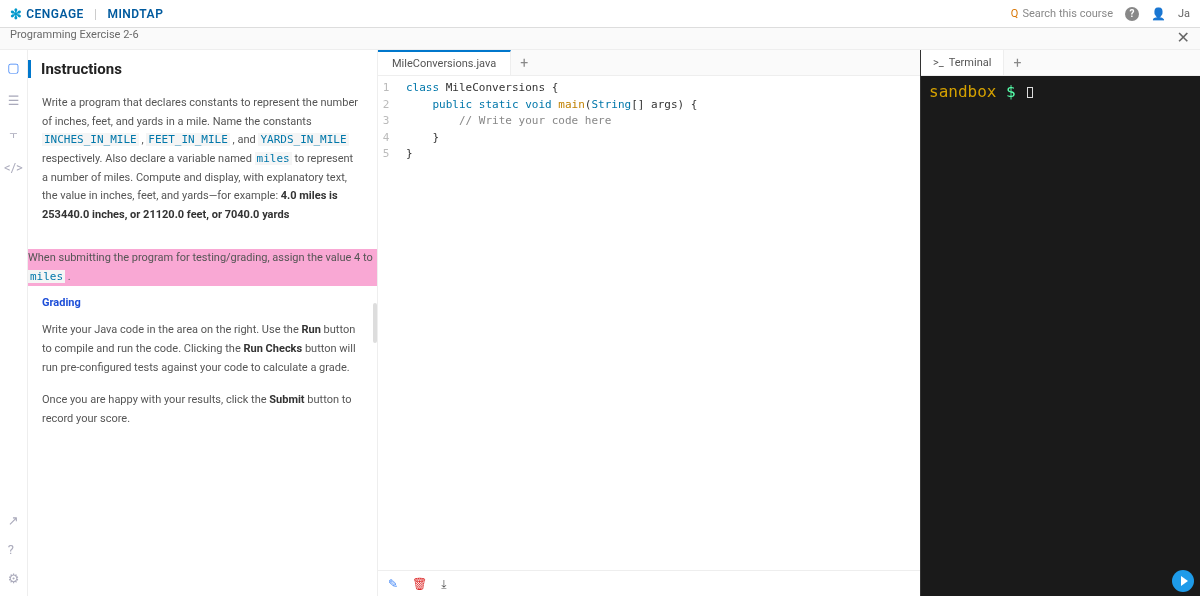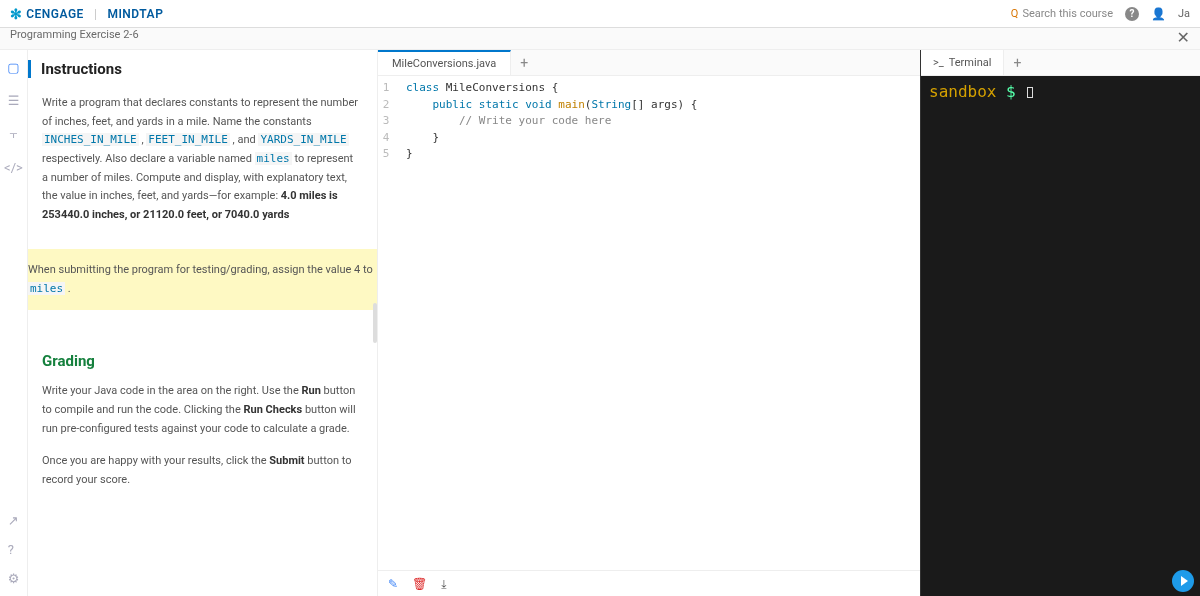--- a/index.html
+++ b/index.html
@@ -17,22 +17,22 @@
 .close-x{position:absolute;right:10px;font-size:16px;color:#666;cursor:pointer}
 .main{display:flex;height:546px}
 .rail{width:28px;background:#fff;border-right:1px solid #eee;display:flex;flex-direction:column;align-items:center;padding-top:10px;gap:18px;color:#aab}
 .rail-bottom{margin-top:auto;margin-bottom:10px;display:flex;flex-direction:column;gap:14px;color:#aab}
 .rail-icon{font-size:13px;cursor:pointer}
 .instr{width:350px;background:#fff;overflow-y:auto;position:relative;border-right:1px solid #eee}
 .instr-inner{padding:10px 18px 10px 14px}
 .instr h2{font-size:15px;font-weight:700;color:#222;margin-bottom:16px;border-left:3px solid #0077cc;padding-left:10px;margin-left:-14px}
 .instr p{font-size:11px;line-height:1.7;color:#555;margin-bottom:14px}
 code.inline{font-family:Consolas,monospace;color:#0077aa;font-size:11px;background:#f5f5f5;padding:0 2px}
-.note{background:#fef9c3;padding:12px 14px;margin:0 -18px 32px -14px;font-size:11px;line-height:1.7;color:#555}
-.instr h3{font-size:15px;font-weight:700;color:#15803d;margin-bottom:12px}
+.note{background:#f9a8d4;padding:0 14px;margin:0 -18px 0 -14px;font-size:11px;line-height:1.7;color:#555}
+.instr h3{font-size:11px;font-weight:700;color:#1d4ed8;margin-bottom:12px}
 strong{font-weight:700;color:#333}
 .drag{position:absolute;right:0;top:50%;width:4px;height:40px;background:#ddd;border-radius:2px;transform:translateY(-50%)}
 .editor-col{flex:1;display:flex;flex-direction:column;min-width:0}
 .tabs{height:26px;display:flex;border-bottom:1px solid #eee;background:#fafafa}
 .tab{padding:0 14px;font-size:11px;color:#555;display:flex;align-items:center;background:#fff;border-right:1px solid #eee;border-top:2px solid #0077cc}
 .tab-plus{width:26px;display:flex;align-items:center;justify-content:center;color:#888;font-size:14px;cursor:pointer}
 .code{flex:1;display:flex;font-family:Consolas,Monaco,monospace;font-size:11px;background:#fff}
 .gutter{width:22px;text-align:center;color:#bbb;padding:4px 6px 0 0;line-height:1.5}
 .codebody{flex:1;padding:4px 0 0 6px;line-height:1.5;white-space:pre}
 .kw{color:#0077aa}

